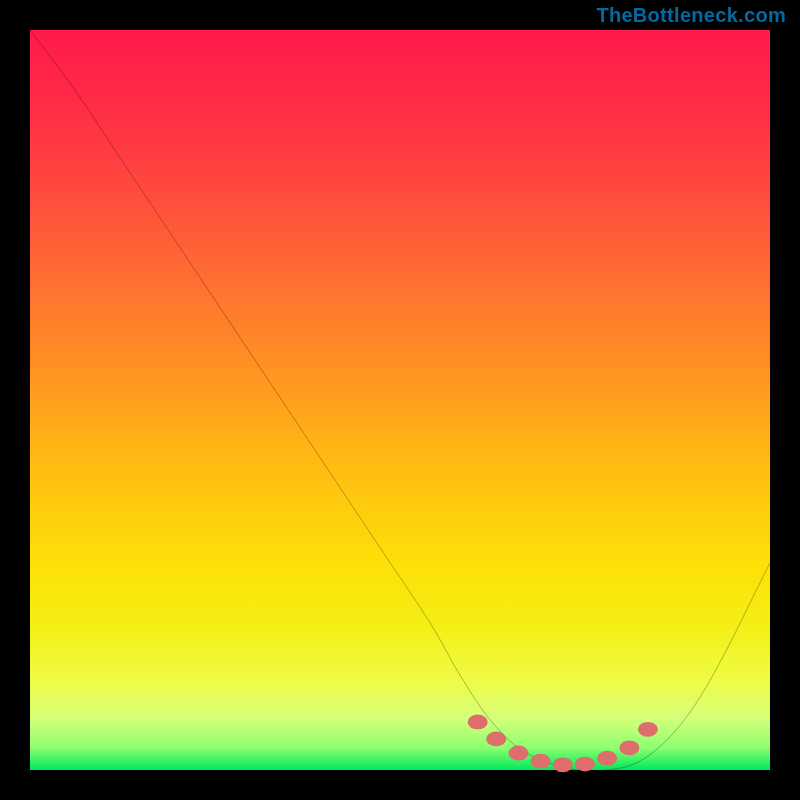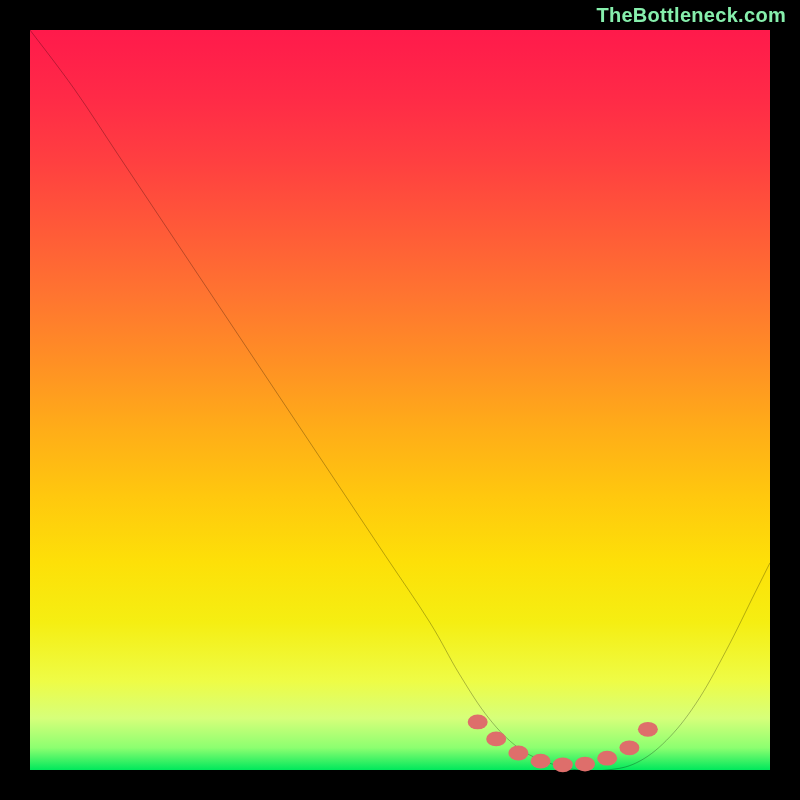--- a/index.html
+++ b/index.html
@@ -14,21 +14,21 @@
   .frame {
     position: relative;
     width: 800px;
     height: 800px;
     background: #000000;
   }
   .watermark {
     position: absolute;
     top: 4px;
     right: 14px;
-    color: #86efac;
+    color: #0369a1;
     font-size: 20px;
     font-weight: bold;
     letter-spacing: 0.3px;
     z-index: 30;
   }
   .plot-area {
     position: absolute;
     left: 30px;
     top: 30px;
     width: 740px;

